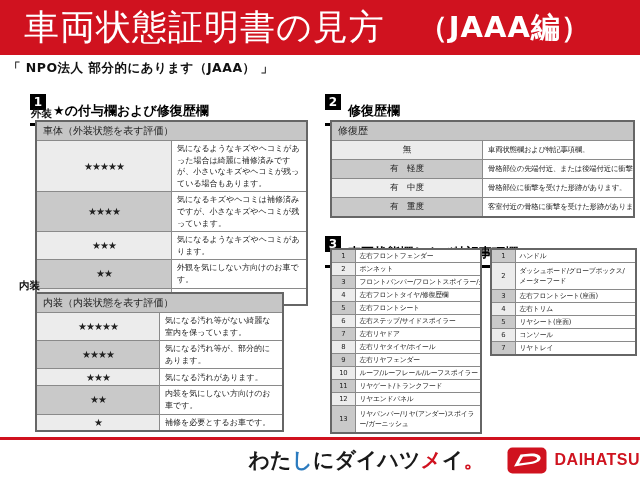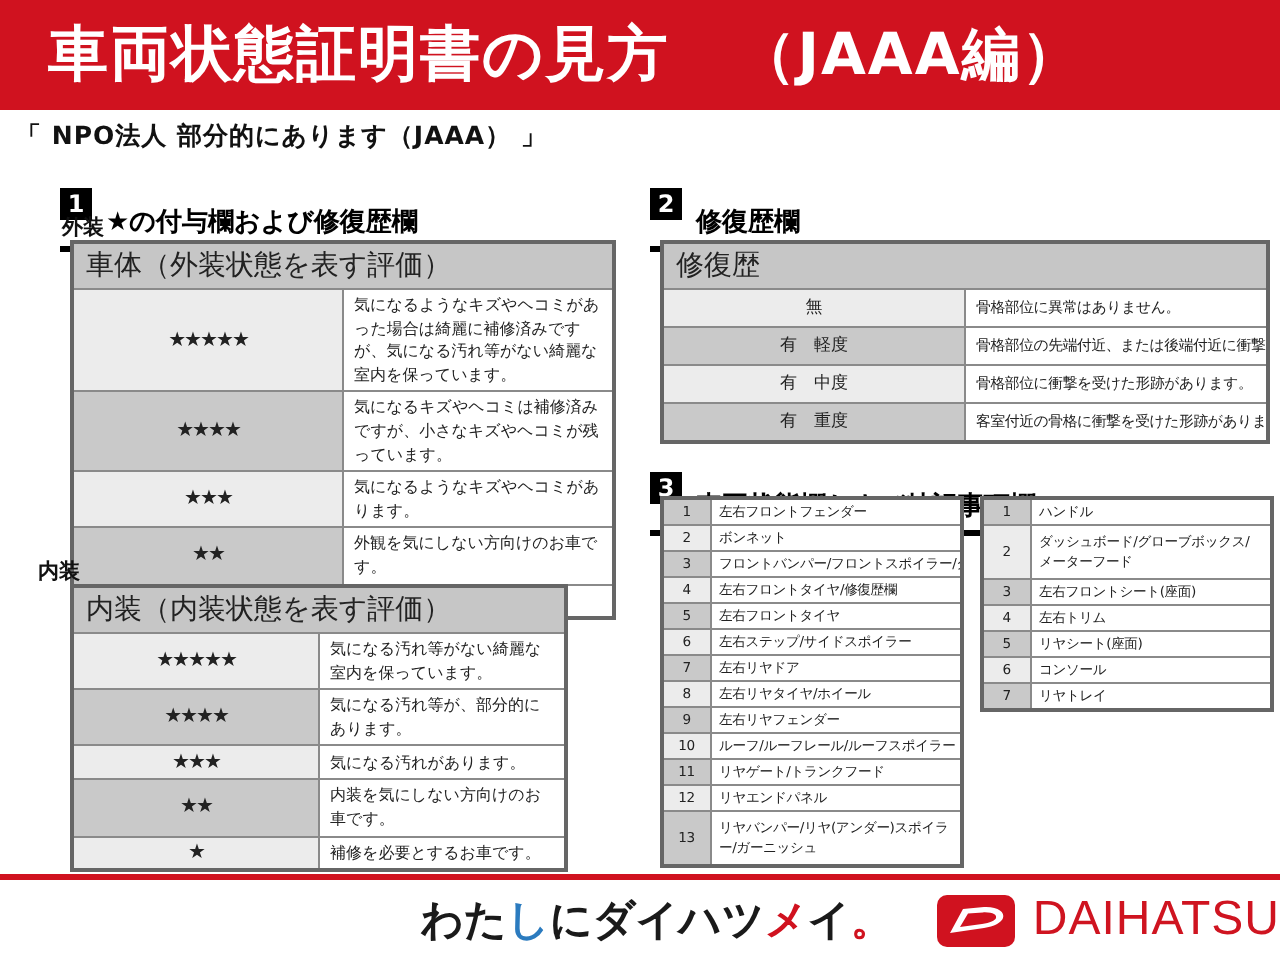--- a/index.html
+++ b/index.html
@@ -9,21 +9,21 @@
     position:relative; width:640px; height:480px;
     background:#ffffff; overflow:hidden; margin:0 auto;
   }
 
   
   .banner {
     position:absolute; top:0; left:0; width:640px; height:55px;
     background:#d0121f; display:flex; align-items:center;
   }
   .banner .main-title {
-    color:#fff; font-weight:bold; font-size:30px; margin-left:24px;
+    color:#fff; font-weight:normal; font-size:35px; margin-left:24px;
     letter-spacing:1px;
   }
   .banner .edition {
     color:#fff; font-weight:bold; font-size:29px; margin-left:34px;
     letter-spacing:1px;
   }
 
   .subtitle {
     position:absolute; top:60px; left:8px;
     font-size:12.5px; font-weight:bold; color:#111; letter-spacing:0.5px;
@@ -47,21 +47,21 @@
   .group-label {
     position:absolute; font-size:10.5px; font-weight:bold; color:#111;
   }
   #label-ext { left:31px; top:107px; }
   #label-int { left:19px; top:279px; }
 
   
   table { border-collapse:collapse; background:#fff; table-layout:fixed; }
   td { border:1px solid #8a8a8a; color:#222; overflow:hidden; vertical-align:middle; }
   .tbl { position:absolute; border:2px solid #666; }
-  .hdr td { background:#c6c6c6; font-size:14px; padding:2px 6px; height:14px;margin-left:28px; }
+  .hdr td { background:#c6c6c6; font-size:10px; padding:2px 6px; height:14px;margin-left:28px; }
   .cell-light { background:#ececec; }
   .cell-grey  { background:#c9c9c9; }
 
   
   #tbl-ext { left:35px; top:120px; width:273px; }
   #tbl-int { left:35px; top:292px; width:249px; }
   .star-cell { width:66px; text-align:center; font-size:10px; letter-spacing:-1px; white-space:nowrap; }
   .desc-cell { font-size:8px; padding:2px 5px; line-height:1.45; }
   .r-tall { height:30px; } .r-short { height:17px; }
 
@@ -84,21 +84,21 @@
   
   .foot-rule {
     position:absolute; top:437px; left:0; width:640px; height:3px; background:#d0121f;
   }
   .footer {
     position:absolute; top:440px; left:0; width:640px; height:40px;
     display:flex; align-items:center; justify-content:flex-end; gap:22px;
   }
   .slogan { font-size:21px; font-weight:bold; letter-spacing:0px; white-space:nowrap; }
   .brand-lockup { display:flex; align-items:center; gap:8px; }
-  .brand-text { color:#cf1420; font-weight:normal; font-size:24px; letter-spacing:0.5px; font-family:"Liberation Sans",sans-serif; }
+  .brand-text { color:#cf1420; font-weight:bold; font-size:16px; letter-spacing:0.5px; font-family:"Liberation Sans",sans-serif; }
 </style>
 </head>
 <body>
 
 <div class="canvas">
 
   <div class="banner">
     <span class="main-title">車両状態証明書の見方</span>
     <span class="edition">（JAAA編）</span>
   </div>
@@ -121,21 +121,21 @@
   </div>
 
   <div class="group-label" id="label-ext">外装</div>
   <table class="tbl" id="tbl-ext">
     <tbody>
         <tr class="hdr">
           <td colspan="2">車体（外装状態を表す評価）</td>
         </tr>
     <tr class="r-tall">
       <td class="star-cell cell-light">★★★★★</td>
-      <td class="desc-cell">気になるようなキズやヘコミがあった場合は綺麗に補修済みですが、気になる汚れ等がない綺麗な室内を保っています。</td>
+      <td class="desc-cell">気になるようなキズやヘコミがあった場合は綺麗に補修済みですが、小さいなキズやヘコミが残っている場合もあります。</td>
     </tr>
     <tr class="r-tall">
       <td class="star-cell cell-grey">★★★★</td>
       <td class="desc-cell">気になるキズやヘコミは補修済みですが、小さなキズやヘコミが残っています。</td>
     </tr>
     <tr class="r-short">
       <td class="star-cell cell-light">★★★</td>
       <td class="desc-cell">気になるようなキズやヘコミがあります。</td>
     </tr>
     <tr class="r-short">
@@ -178,21 +178,21 @@
   </tbody>
     </table>
 
   <table class="tbl" id="tbl-repair">
     <tbody>
         <tr class="hdr">
           <td colspan="2">修復歴</td>
         </tr>
     <tr class="r-rep">
       <td class="grade-cell cell-light">無</td>
-      <td class="rdesc">骨格部位に異常はありません。</td>
+      <td class="rdesc">車両状態欄および特記事項欄。</td>
     </tr>
     <tr class="r-rep">
       <td class="grade-cell cell-grey">有　軽度</td>
       <td class="rdesc">骨格部位の先端付近、または後端付近に衝撃を受けた形跡があります。</td>
     </tr>
     <tr class="r-rep">
       <td class="grade-cell cell-light">有　中度</td>
       <td class="rdesc">骨格部位に衝撃を受けた形跡があります。</td>
     </tr>
     <tr class="r-rep">
@@ -215,21 +215,21 @@
     <tr class="r-part">
       <td class="num-cell cell-grey">3</td>
       <td class="part-cell tight">フロントバンパー/フロントスポイラー/グリル</td>
     </tr>
     <tr class="r-part">
       <td class="num-cell cell-light">4</td>
       <td class="part-cell">左右フロントタイヤ/修復歴欄</td>
     </tr>
     <tr class="r-part">
       <td class="num-cell cell-grey">5</td>
-      <td class="part-cell">左右フロントタイヤ</td>
+      <td class="part-cell">左右フロントシート</td>
     </tr>
     <tr class="r-part">
       <td class="num-cell cell-light">6</td>
       <td class="part-cell">左右ステップ/サイドスポイラー</td>
     </tr>
     <tr class="r-part">
       <td class="num-cell cell-grey">7</td>
       <td class="part-cell">左右リヤドア</td>
     </tr>
     <tr class="r-part">

